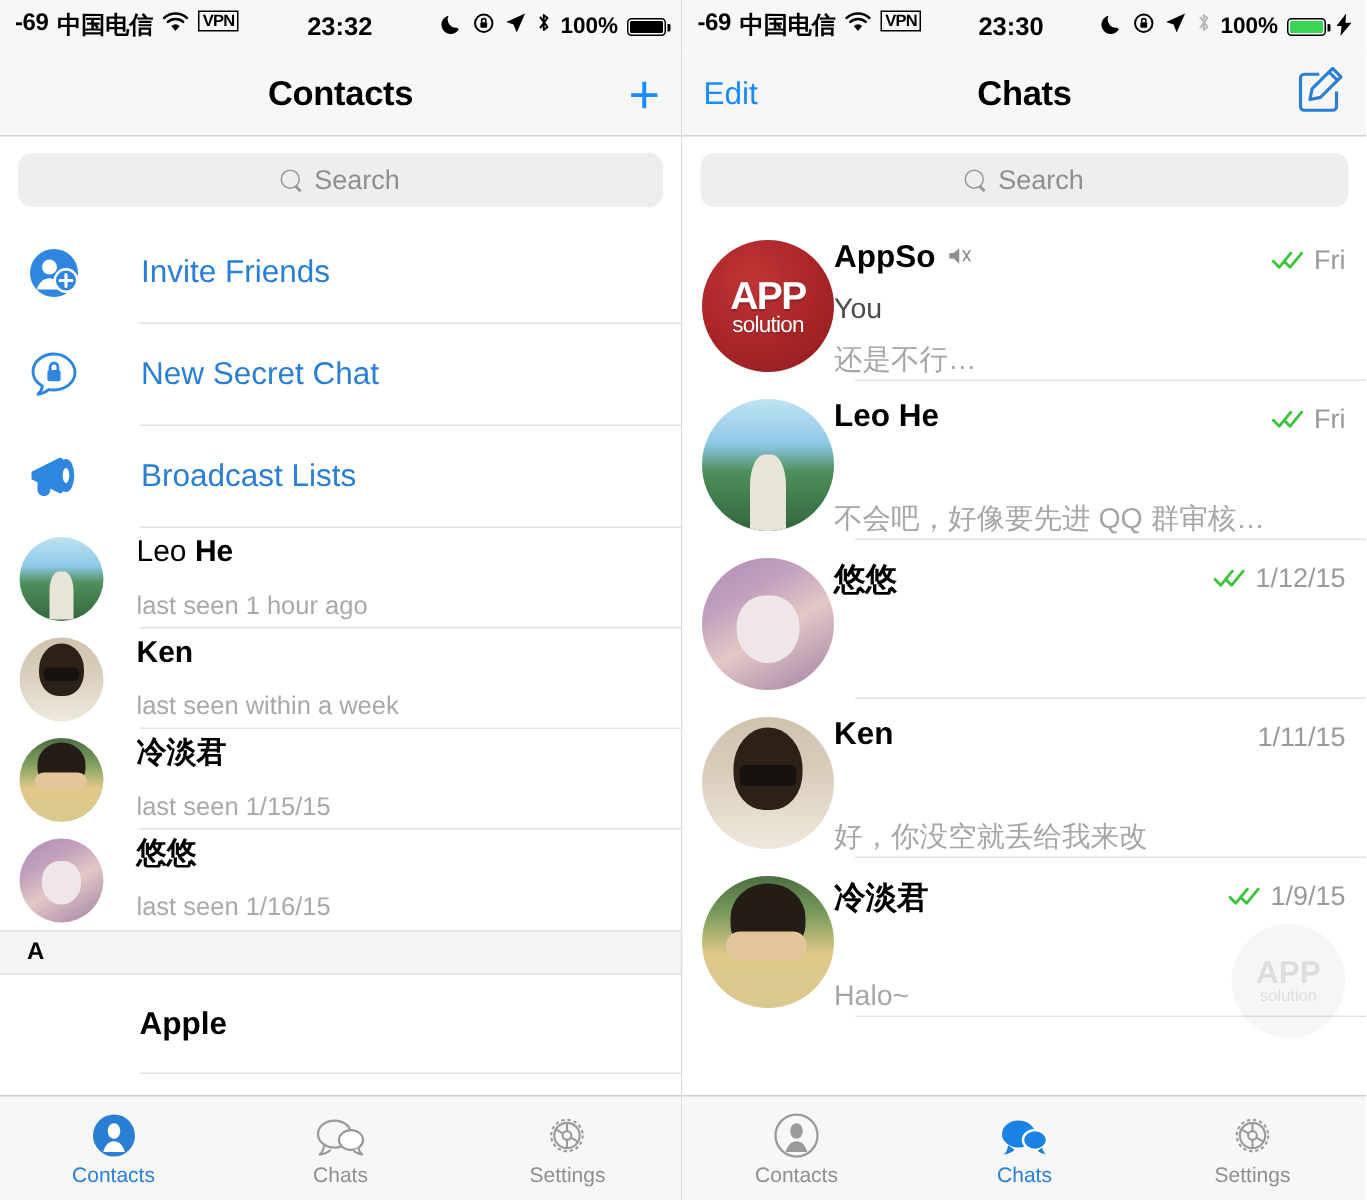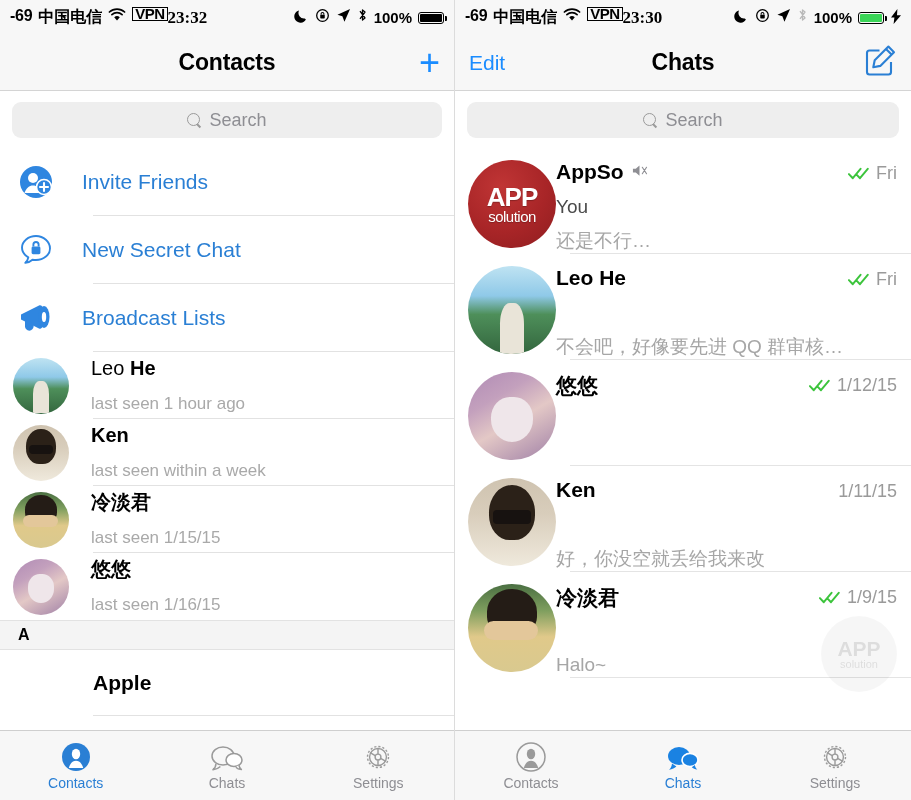--- a/index.html
+++ b/index.html
@@ -16,26 +16,26 @@
 
   
   .statusbar {
     height: 35px; flex: 0 0 35px;
     background: #f7f7f7;
     display: flex; align-items: center;
     font-size: 17px; font-weight: bold; color: #000;
     padding: 0 10px;
   }
   .sb-left { display: flex; align-items: flex-start; gap: 6px; }
-  .sb-center { flex: 1; display: flex; align-items: center; font-family: Liberation Serif, serif; }
+  .sb-center { flex: 1; display: flex; justify-content: center; align-items: center; }
   .sb-right { display: flex; align-items: center; gap: 6px; }
   .sb-num { font-size: 16px; font-weight: bold; letter-spacing: -0.3px; }
   .sb-carrier { font-size: 16px; font-weight: bold; }
   .sb-vpn {
-    font-size: 15px; font-weight: bold; border: 1.5px solid #000;
+    font-size: 11px; font-weight: bold; border: 1.5px solid #000;
     padding: 0px 2px; line-height: 12px; letter-spacing: -0.5px;
   }
   .sb-time { font-size: 17px; font-weight: bold; }
   .sb-pct { font-size: 15px; font-weight: bold; }
   .batt {
     width: 26px; height: 12px; border: 1.5px solid #000; border-radius: 3px;
     position: relative; display: inline-block;
   }
   .batt::after {
     content: ""; position: absolute; right: -4px; top: 3px;
@@ -83,21 +83,21 @@
   
   .list { flex: 1; overflow: hidden; }
   .action-row {
     display: flex; align-items: center; height: 68px;
     padding-left: 18px; position: relative;
   }
   .action-row .sep {
     position: absolute; left: 93px; right: 0; bottom: 0; height: 1px; background: #e2e2e2;
   }
   .action-ico { width: 56px; display: flex; align-items: center; justify-content: flex-start; }
-  .action-label { font-size: 21px; color: #2a7fd4; margin-left: 8px; }
+  .action-label { font-size: 21px; color: #2a7fd4; margin-left: 20px; }
 
   
   .contact-row {
     display: flex; align-items: center; height: 67px;
     padding-left: 13px; position: relative;
   }
   .contact-row .sep {
     position: absolute; left: 93px; right: 0; bottom: 0; height: 1px; background: #e2e2e2;
   }
   .avatar {

